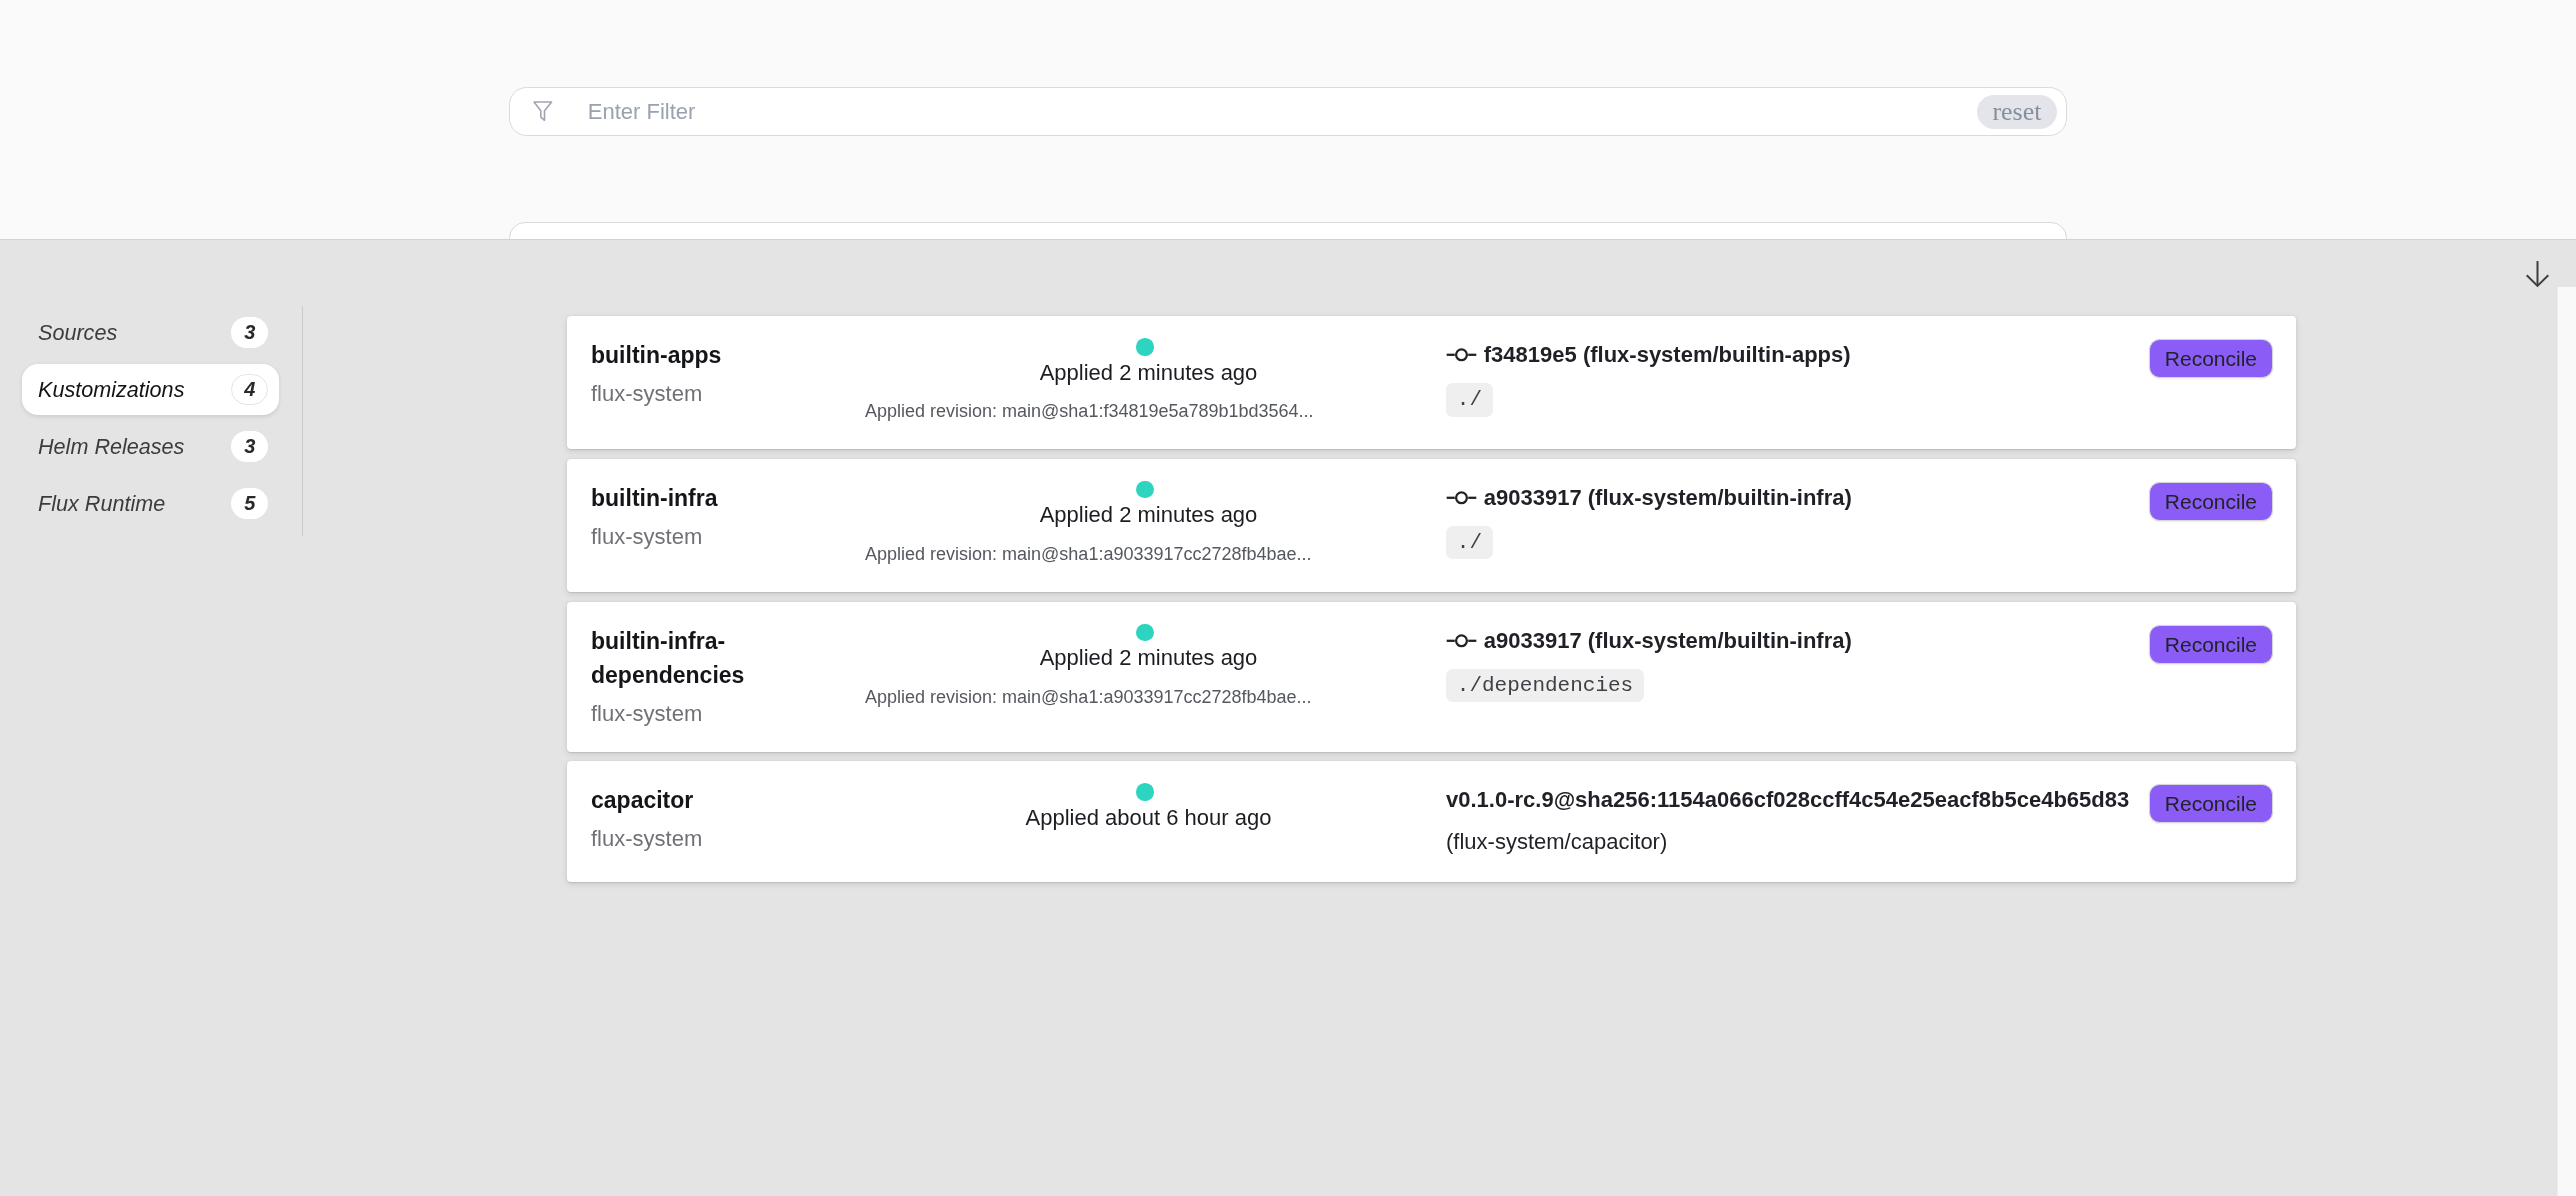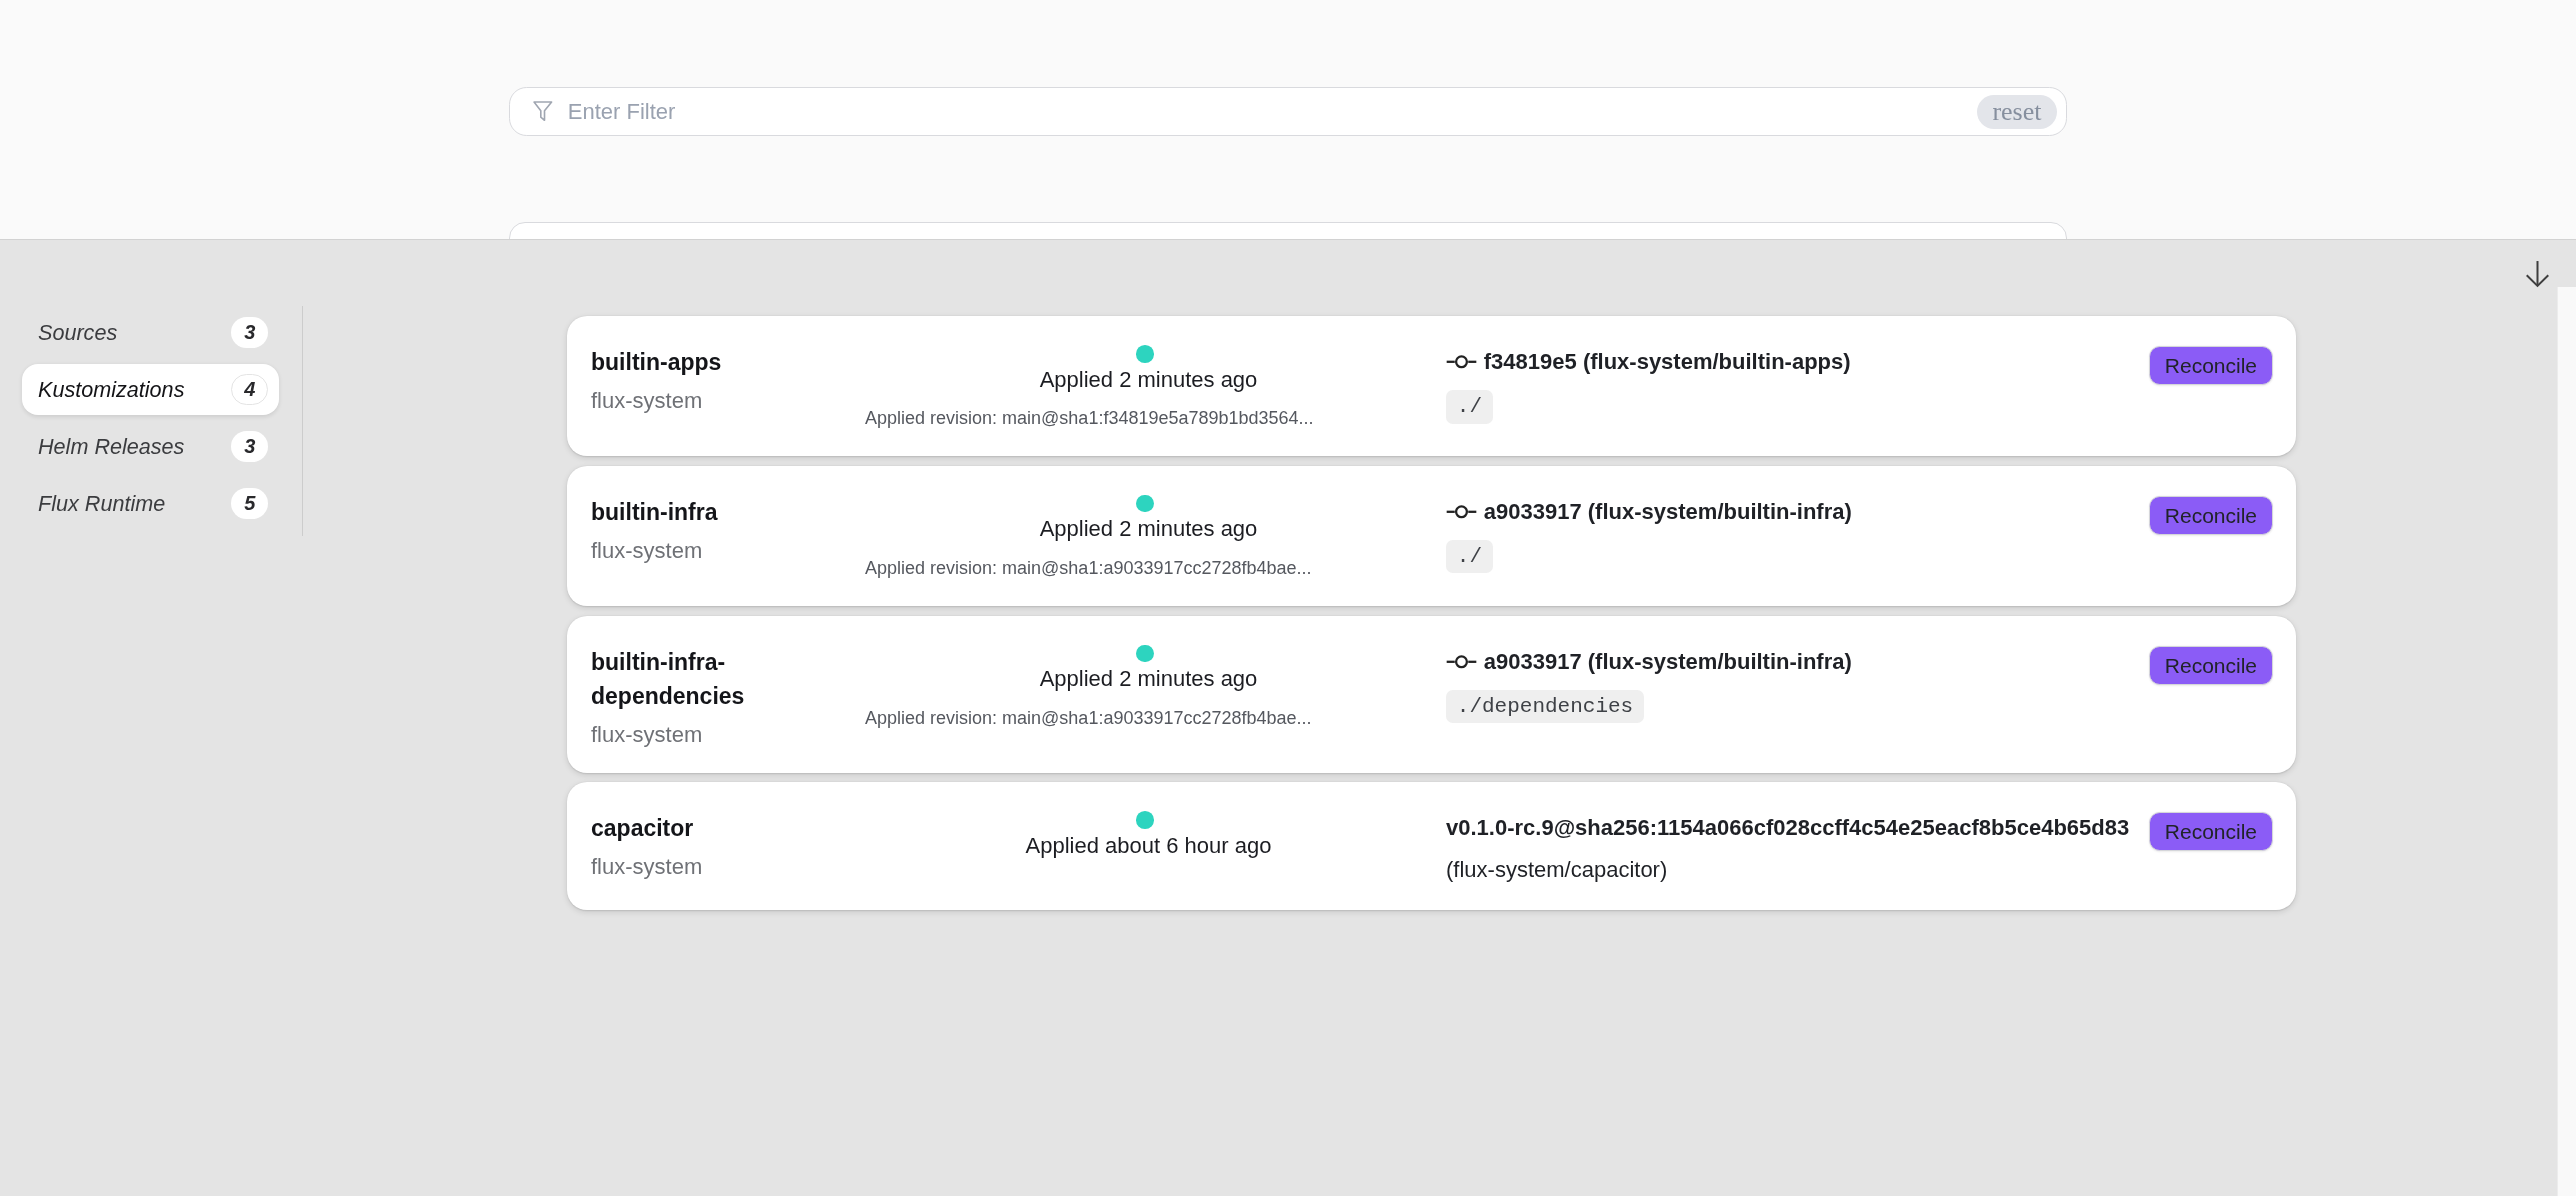--- a/index.html
+++ b/index.html
@@ -9,21 +9,21 @@
     background:#fafafa;
     position:relative;
   }
 
   
   .top-area { position:absolute; inset:0; background:#fafafa; }
 
   .filter-bar {
     position:absolute; left:509px; top:87px; width:1558px; height:49px;
     background:#ffffff; border:1.4px solid #d9dade; border-radius:17.6px;
-    display:flex; align-items:center; padding:0 9.5px 0 20px;
+    display:flex; align-items:center; padding:0 9.5px 0 20px;gap:20px;
   }
   .funnel { width:27px; height:27px; margin-right:10.8px; display:flex; align-items:center; }
   .filter-input {
     flex:1; border:none; outline:none; font-family:"Liberation Sans", sans-serif;
     font-size:22px; color:#3a3d44; background:transparent;
   }
   .filter-input::placeholder { color:#9aa2b0; }
   .reset-btn {
     border:none; cursor:pointer; background:#e3e5ea; color:#868f9e;
     font-family:Liberation Serif, serif; font-size:26px;
@@ -66,24 +66,24 @@
     font-size:20px; font-weight:bold; color:#29292c;
   }
   .nav-item.selected .badge { border:1.4px solid #e4e4e4; }
   .side-divider {
     position:absolute; left:302px; top:66px; height:230px; width:1.4px; background:#cccccc;
   }
 
   
   .cards { position:absolute; left:567px; top:76px; width:1729px; }
   .card {
-    background:#ffffff; border-radius:20px; margin-bottom:9.5px;
+    background:#ffffff; border-radius:4px; margin-bottom:9.5px;
     box-shadow:0 0.7px 1.4px rgba(0,0,0,0.10), 0 2px 6px rgba(0,0,0,0.12);
     display:grid; grid-template-columns:260px 595px 1fr auto;
-    padding:29px 23px 23px 24px; align-items:start;
+    padding:22px 23px 23px 24px; align-items:start;
   }
   .title { font-size:23px; font-weight:bold; color:#141519; line-height:34px; padding-right:20px; }
   .ns { font-size:22px; color:#6f7176; line-height:30px; margin-top:6.8px; }
 
   .s-line1 { display:flex; align-items:center; line-height:34px;flex-direction:column; }
   .dot { width:17.6px; height:17.6px; border-radius:50%; background:#2dd4bf; margin-right:6.8px; flex:none; }
   .s-text { font-size:22px; color:#1c1d22; }
   .s-line2 {
     font-size:18px; color:#55585f; line-height:30px; margin-top:6.8px; margin-left:14px;
     white-space:nowrap; overflow:hidden; max-width:554px;

